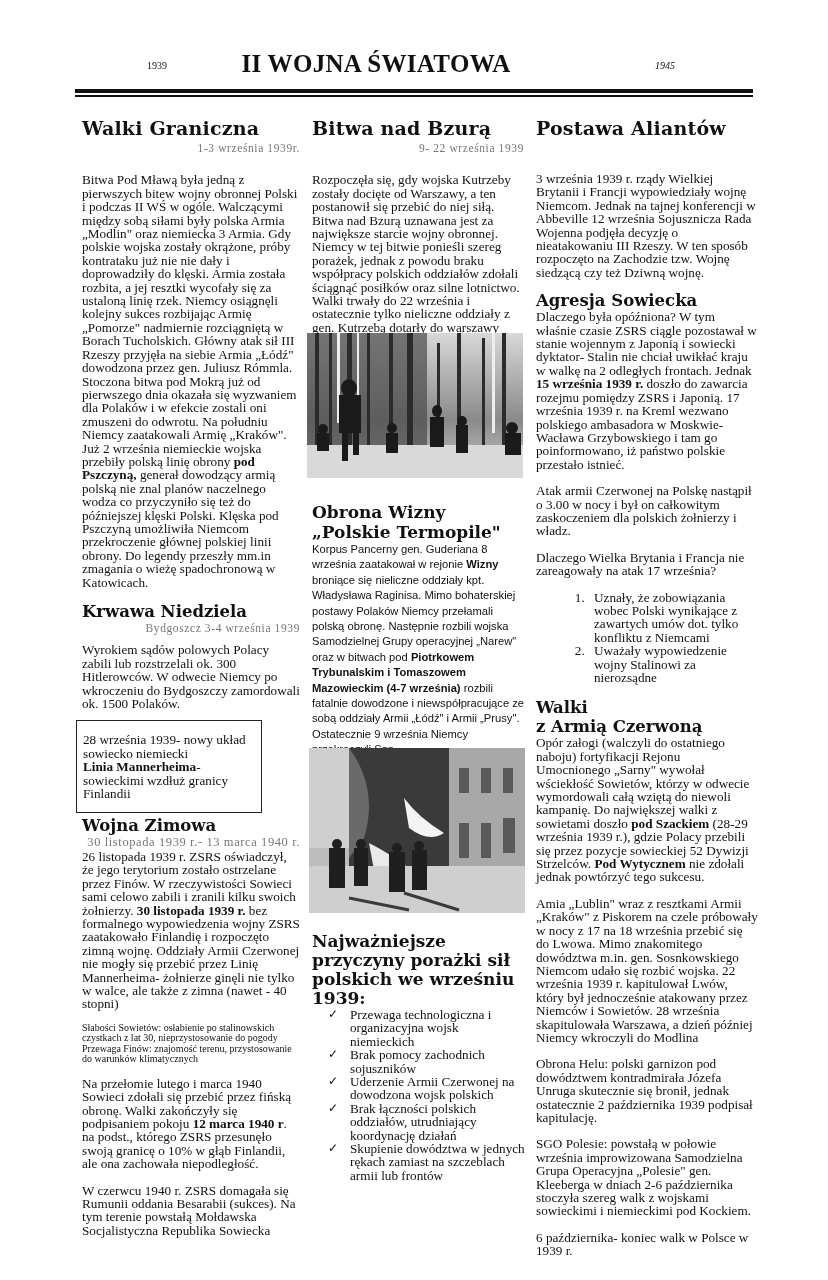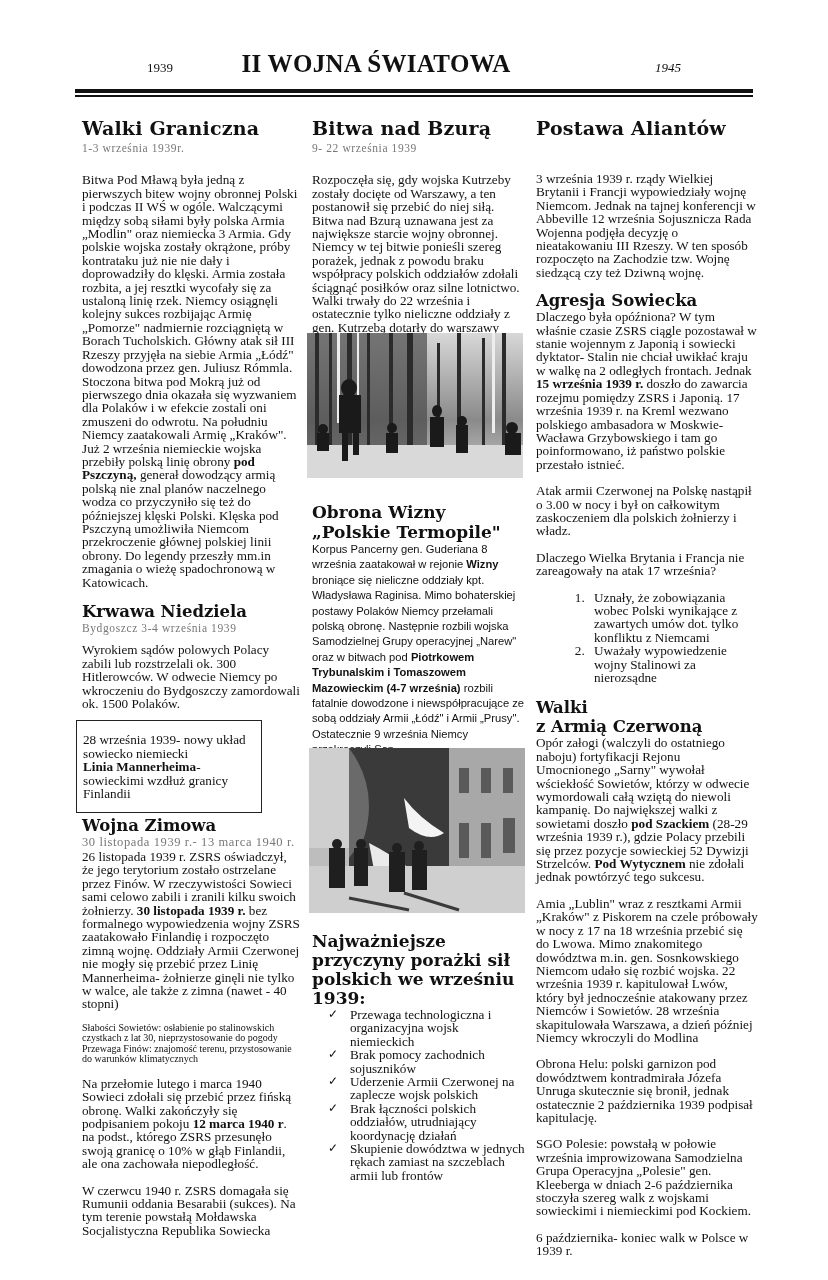--- a/index.html
+++ b/index.html
@@ -1,25 +1,25 @@
 <!DOCTYPE html>
 <html><head>
 <meta charset="utf-8">
 <style>
   html, body { margin: 0; padding: 0; background: #ffffff; }
   body { width: 828px; height: 1280px; position: relative; overflow: hidden; color: #111; font-family: "Liberation Serif", serif; }
   .abs { position: absolute; }
-  .year { font-size: 13px; top: 60px; }
+  .year { font-size: 10px; top: 60px; }
   .masthead { top: 50px; left: 0; width: 752px; text-align: center; font-size: 25px; font-weight: bold; letter-spacing: 0.3px; }
   .rule-thick { left: 75px; width: 678px; height: 4px; background: #111; top: 89px; }
   .rule-thin { left: 75px; width: 678px; height: 2px; background: #111; top: 95px; }
   .col { position: absolute; font-size: 13.2px; line-height: 13.4px; }
   .h1 { font-family: "DejaVu Serif", serif; font-weight: bold; font-size: 19px; line-height: 22px; letter-spacing: 0.2px; margin: 0; white-space: nowrap; }
   .h2 { font-family: "DejaVu Serif", serif; font-weight: bold; font-size: 16.5px; line-height: 19px; margin: 0; }
-  .sub { color: #777; font-size: 11.5px; letter-spacing: 0.6px; margin: 3px 0 0 0; }
+  .sub { color: #777; font-size: 11.5px; letter-spacing: 0.6px; margin: 3px 0 0 0; text-align: right; }
   p { margin: 0; }
   .box { border: 1px solid #222; padding: 12px 6px; }
   .small { font-size: 10px; line-height: 10.5px; }
   .sans { font-family: "Liberation Sans", sans-serif; font-size: 11.2px; line-height: 15.4px; }
   ol { margin: 0; padding-left: 52px; }
   ol li { padding-left: 6px; }
   ul.check { list-style: none; margin: 0; padding-left: 16px; }
   ul.check li { position: relative; padding-left: 22px; }
   ul.check li .tick { position: absolute; left: 0; top: 0; font-size: 12px; }
   .photo { position: absolute; overflow: hidden; }
@@ -156,21 +156,21 @@
     </g>
   </svg>
 </div>
 
 <div class="col" style="left:312px; top:932px; width:214px;">
   <section>
     <h2 class="h2" style="font-size:17px; line-height:19px;">Najważniejsze przyczyny porażki sił polskich we wrześniu 1939:</h2>
     <ul class="check">
       <li><span class="tick">✓</span><span>Przewaga technologiczna i organizacyjna wojsk niemieckich</span></li>
       <li><span class="tick">✓</span><span>Brak pomocy zachodnich sojuszników</span></li>
-      <li><span class="tick">✓</span><span>Uderzenie Armii Czerwonej na zaplecze wojsk polskich</span></li>
+      <li><span class="tick">✓</span><span>Uderzenie Armii Czerwonej na dowodzona wojsk polskich</span></li>
       <li><span class="tick">✓</span><span>Brak łączności polskich oddziałów, utrudniający koordynację działań</span></li>
       <li><span class="tick">✓</span><span>Skupienie dowództwa w jednych rękach zamiast na szczeblach armii lub frontów</span></li>
     </ul>
   </section>
 </div>
 
 <div class="col" style="left:536px; top:117px; width:222px;">
   <section>
     <h2 class="h1">Postawa Aliantów</h2>
     <p style="margin-top:33px;">3 września 1939 r. rządy Wielkiej Brytanii i Francji wypowiedziały wojnę Niemcom. Jednak na tajnej konferencji w Abbeville 12 września Sojusznicza Rada Wojenna podjęła decyzję o nieatakowaniu III Rzeszy. W ten sposób rozpoczęto na Zachodzie tzw. Wojnę siedzącą czy też Dziwną wojnę.</p>

